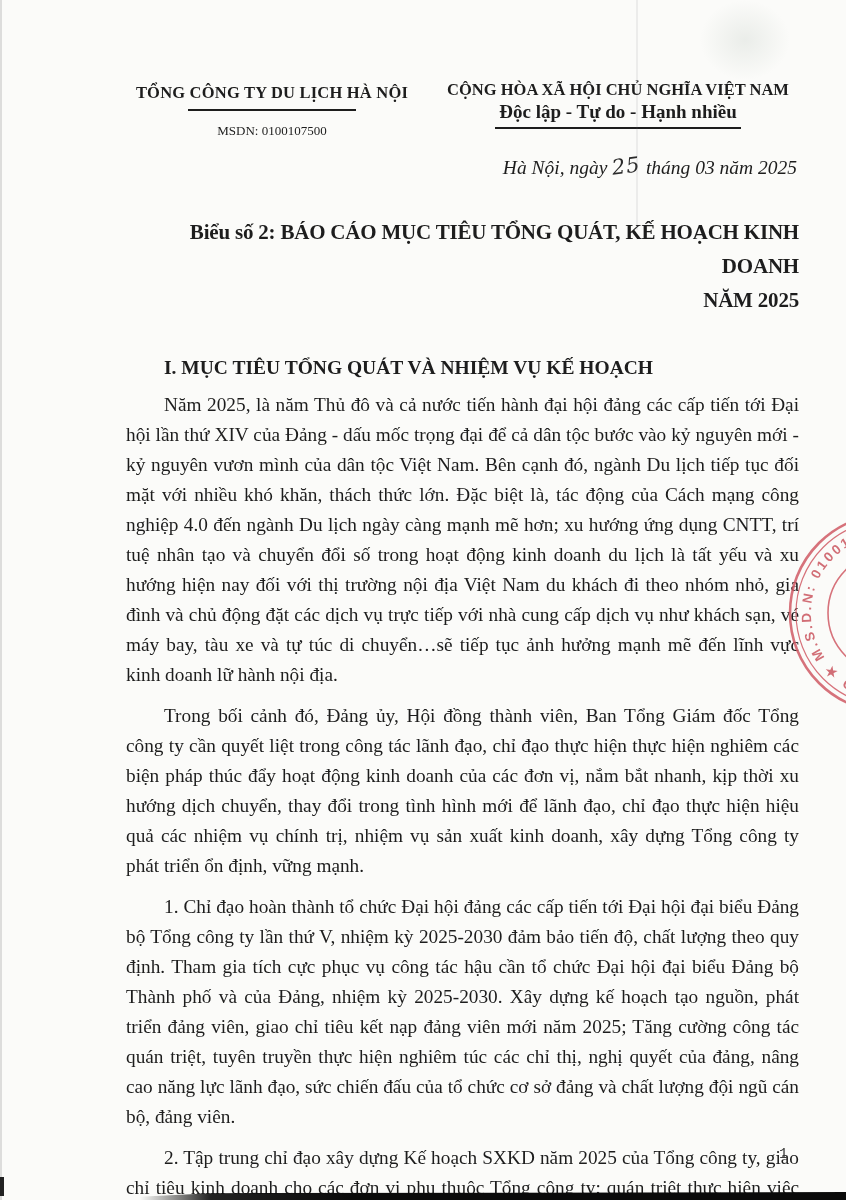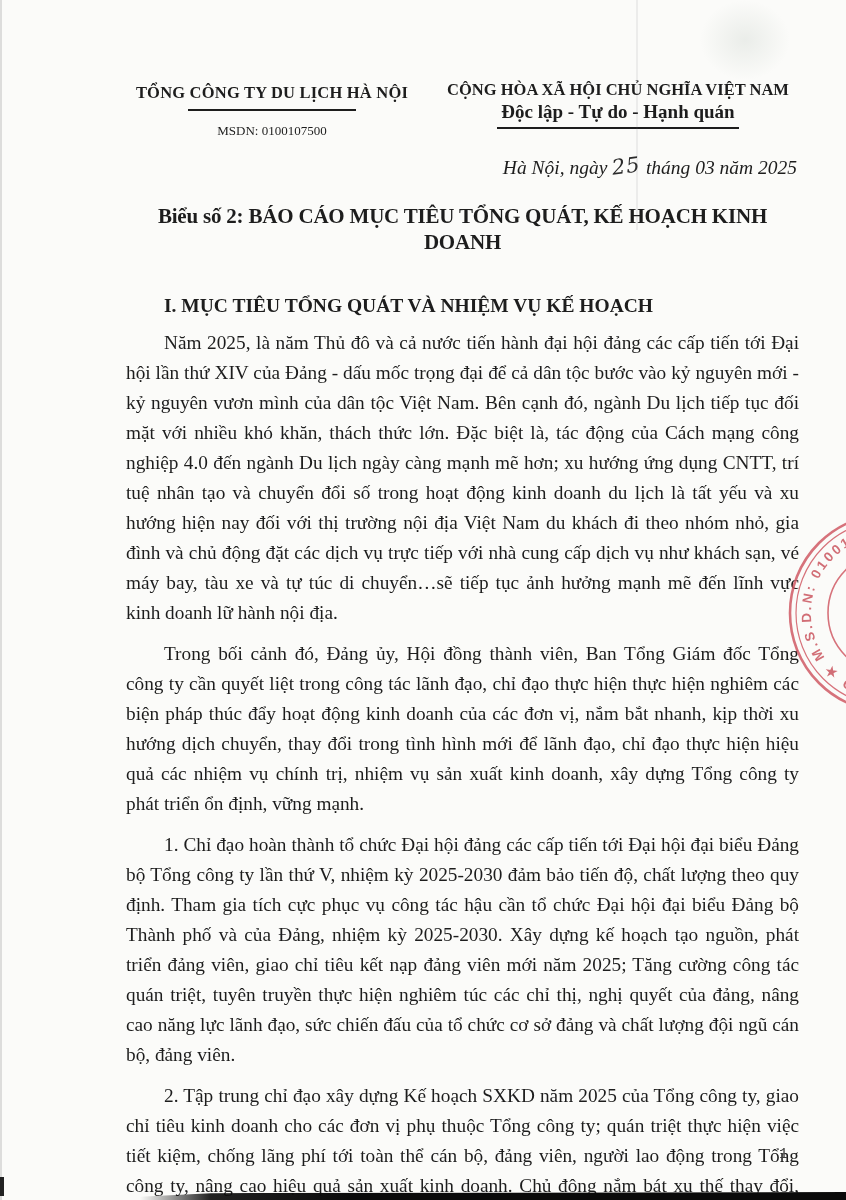--- a/index.html
+++ b/index.html
@@ -17,21 +17,21 @@
   .org-name{font-weight:bold;font-size:16.5px;letter-spacing:.2px;line-height:20px;}
   .org-rule{width:168px;border-top:2px solid #1d1d1d;margin:6px auto 0;}
   .org-code{font-size:13px;margin-top:12px;}
   .header-right{width:362px;text-align:center;}
   .nat-title{font-weight:bold;font-size:16.5px;line-height:20px;}
   .nat-motto{display:inline-block;font-weight:bold;font-size:19px;
     border-bottom:2px solid #1d1d1d;padding:0 4px 4px;margin-top:1px;}
   .date-line{font-style:italic;font-size:19.5px;margin-top:26px;text-align:right;padding-right:2px;white-space:nowrap;}
   .date-day{display:inline-block;transform:rotate(-7deg) translateY(-1px);
     font-family:"DejaVu Serif",serif;font-size:21px;color:#2b2b2b;letter-spacing:1px;}
-  .doc-title{margin-top:24px;text-align:center;font-weight:bold;font-size:21px;line-height:26px;letter-spacing:-.2px;}
+  .doc-title{margin-top:36px;text-align:right;font-weight:bold;font-size:21px;line-height:34px;letter-spacing:-.2px;}
   .section-heading{margin-top:40px;padding-left:38px;font-weight:bold;font-size:19.5px;}
   p.body-para{margin:11px 0 0;font-size:19.3px;line-height:30px;text-align:justify;text-indent:38px;}
   .page-number{position:absolute;right:58px;top:1146px;
     font-family:"Liberation Mono","DejaVu Sans Mono",monospace;font-size:15px;color:#3c3c3c;}
   
   .edge-left{position:absolute;left:0;top:0;width:2px;height:1200px;background:rgba(90,90,90,.18);}
   .fold-line{position:absolute;left:636px;top:0;width:2px;height:230px;background:rgba(110,110,120,.10);}
   .corner-mark{position:absolute;left:0;top:1177px;width:4px;height:19px;background:#222;}
   .bottom-bar{position:absolute;left:140px;right:0;top:1192px;height:8px;
     background:linear-gradient(to right, rgba(10,10,10,0), rgba(10,10,10,.9) 10%, #0a0a0a 30%);
@@ -48,27 +48,28 @@
   <div class="content">
 
     <div class="header">
       <div class="header-left">
         <div class="org-name">TỔNG CÔNG TY DU LỊCH HÀ NỘI</div>
         <div class="org-rule"></div>
         <div class="org-code">MSDN: 0100107500</div>
       </div>
       <div class="header-right">
         <div class="nat-title">CỘNG HÒA XÃ HỘI CHỦ NGHĨA VIỆT NAM</div>
-        <div><span class="nat-motto">Độc lập - Tự do - Hạnh quán</span></div>
+        <div><span class="nat-motto">Độc lập - Tự do - Hạnh nhiều</span></div>
         <div class="date-line"><span>Hà Nội,  ngày </span><span class="date-day">25</span><span> tháng 03 năm 2025</span></div>
       </div>
     </div>
 
     <div class="doc-title">
       <div>Biểu số 2: BÁO CÁO MỤC TIÊU TỔNG QUÁT, KẾ HOẠCH KINH DOANH</div>
+      <div>NĂM 2025</div>
     </div>
 
     <div class="section-heading">I. MỤC TIÊU TỔNG QUÁT VÀ NHIỆM VỤ KẾ HOẠCH</div>
 
     <p class="body-para">Năm 2025, là năm Thủ đô và cả nước tiến hành đại hội đảng các cấp tiến tới Đại hội lần thứ XIV của Đảng - dấu mốc trọng đại để cả dân tộc bước vào kỷ nguyên mới - kỷ nguyên vươn mình của dân tộc Việt Nam. Bên cạnh đó, ngành Du lịch tiếp tục đối mặt với nhiều khó khăn, thách thức lớn. Đặc biệt là, tác động của Cách mạng công nghiệp 4.0 đến ngành Du lịch ngày càng mạnh mẽ hơn; xu hướng ứng dụng CNTT, trí tuệ nhân tạo và chuyển đổi số trong hoạt động kinh doanh du lịch là tất yếu và xu hướng hiện nay đối với thị trường nội địa Việt Nam du khách đi theo nhóm nhỏ, gia đình và chủ động đặt các dịch vụ trực tiếp với nhà cung cấp dịch vụ như khách sạn, vé máy bay, tàu xe và tự túc di chuyển…sẽ tiếp tục ảnh hưởng mạnh mẽ đến lĩnh vực kinh doanh lữ hành nội địa.</p>
     <p class="body-para">Trong bối cảnh đó, Đảng ủy, Hội đồng thành viên, Ban Tổng Giám đốc Tổng công ty cần quyết liệt trong công tác lãnh đạo, chỉ đạo thực hiện thực hiện nghiêm các biện pháp thúc đẩy hoạt động kinh doanh của các đơn vị, nắm bắt nhanh, kịp thời xu hướng dịch chuyển, thay đổi trong tình hình mới để lãnh đạo, chỉ đạo thực hiện hiệu quả các nhiệm vụ chính trị, nhiệm vụ sản xuất kinh doanh, xây dựng Tổng công ty phát triển ổn định, vững mạnh.</p>
     <p class="body-para">1. Chỉ đạo hoàn thành tổ chức Đại hội đảng các cấp tiến tới Đại hội đại biểu Đảng bộ Tổng công ty lần thứ V, nhiệm kỳ 2025-2030 đảm bảo tiến độ, chất lượng theo quy định. Tham gia tích cực phục vụ công tác hậu cần tổ chức Đại hội đại biểu Đảng bộ Thành phố và của Đảng, nhiệm kỳ 2025-2030. Xây dựng kế hoạch tạo nguồn, phát triển đảng viên, giao chỉ tiêu kết nạp đảng viên mới năm 2025; Tăng cường công tác quán triệt, tuyên truyền thực hiện nghiêm túc các chỉ thị, nghị quyết của đảng, nâng cao năng lực lãnh đạo, sức chiến đấu của tổ chức cơ sở đảng và chất lượng đội ngũ cán bộ, đảng viên.</p>
     <p class="body-para">2. Tập trung chỉ đạo xây dựng Kế hoạch SXKD năm 2025 của Tổng công ty, giao chỉ tiêu kinh doanh cho các đơn vị phụ thuộc Tổng công ty; quán triệt thực hiện việc tiết kiệm, chống lãng phí tới toàn thể cán bộ, đảng viên, người lao động trong Tổng công ty, nâng cao hiệu quả sản xuất kinh doanh. Chủ động nắm bát xu thế thay đổi, dịch chuyển của thị trường, triển khai hiệu quả đề án tái cơ cấu, công tác tổ chức nhân sự và thích ứng an toàn, hiệu quả trong tình hình mới, đồng thời phát huy tinh thần hợp tác phát triển, gắn kết, chia sẻ, phát triển thương hiệu Hanoitourist lớn mạnh, thể hiện vai trò, trách nhiệm trong nhiệm vụ thúc đẩy ngành Du lịch Thủ đô lớn mạnh; Phấn đấu thực hiện thắng lợi chỉ tiêu kế hoạch năm 2025</p>
   </div>
 

